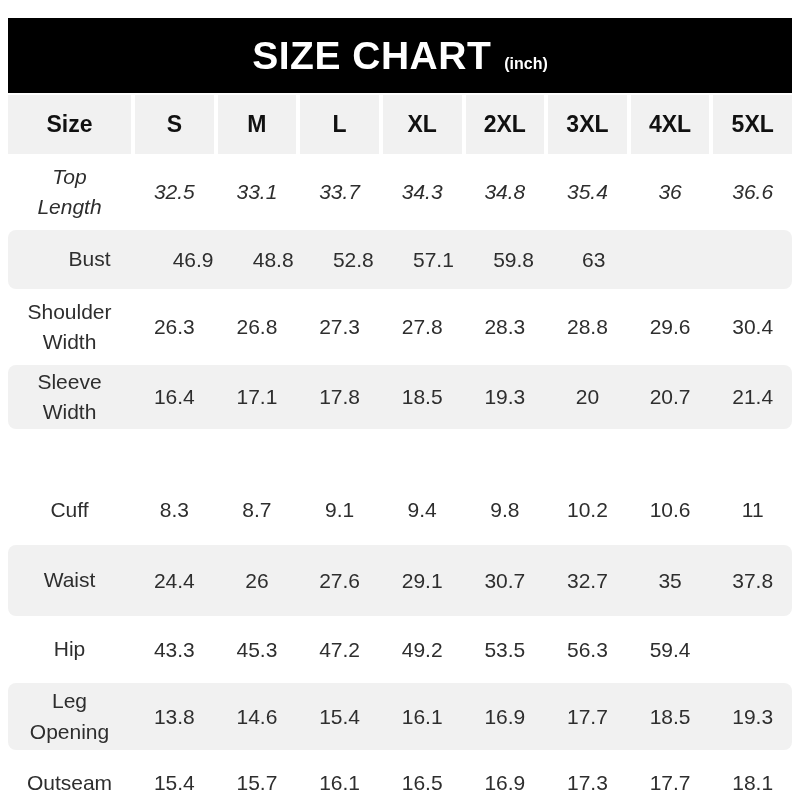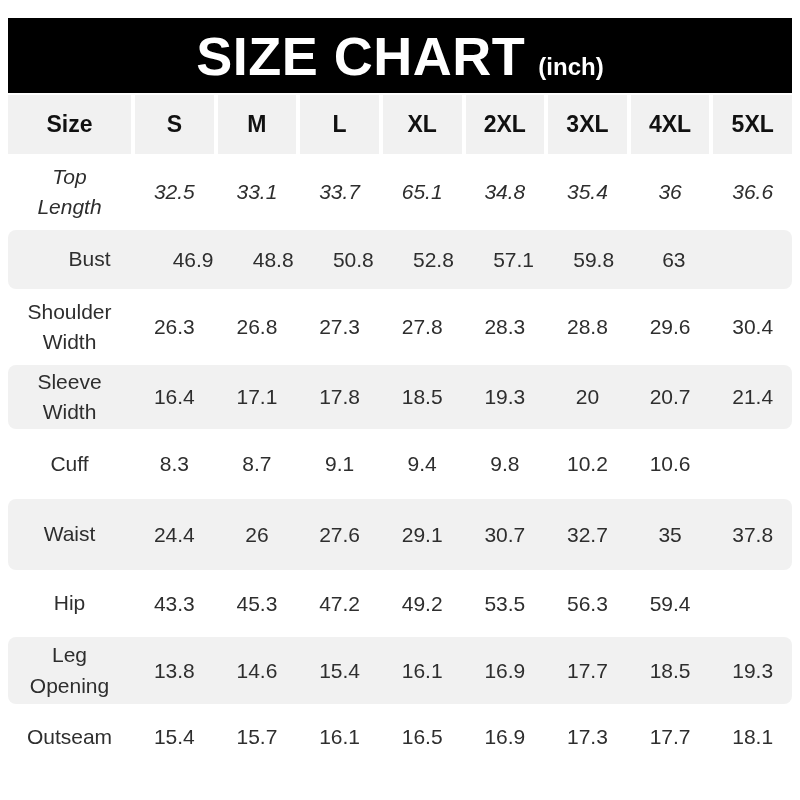--- a/index.html
+++ b/index.html
@@ -25,27 +25,27 @@
     justify-content: center;
     margin-bottom: 2px;
   }
   .title-line {
     display: flex;
     align-items: baseline;
     gap: 13px;
   }
   .title-main {
     color: var(--title-text, #ffffff);
-    font-size: 54px;
+    font-size: 39px;
     font-weight: bold;
     letter-spacing: 0.5px;
   }
   .title-unit {
     color: var(--title-text, #ffffff);
-    font-size: 24px;
+    font-size: 16px;
     font-weight: bold;
   }
   .trow {
     display: grid;
     grid-template-columns: 123px repeat(8, 1fr);
     column-gap: 4px;
     background: #ffffff;
     border-radius: 8px;
   }
   .trow.stripe {
@@ -98,33 +98,32 @@
         <div class="cell">5XL</div>
       </div>
     <div id="table-body">
         <div class="trow" style="min-height: 76px; font-style: italic;">
           <div class="cell label-cell">
             <span class="wrap">Top Length</span>
           </div>
           <div class="cell">32.5</div>
           <div class="cell">33.1</div>
           <div class="cell">33.7</div>
-          <div class="cell">65.1</div>
+          <div class="cell">34.3</div>
           <div class="cell">34.8</div>
           <div class="cell">35.4</div>
           <div class="cell">36</div>
           <div class="cell">36.6</div>
         </div>
         <div class="trow stripe" style="min-height: 59px; padding-left: 20px;">
           <div class="cell label-cell">
             <span class="wrap">Bust</span>
           </div>
           <div class="cell">46.9</div>
           <div class="cell">48.8</div>
-          <div class="cell">50.8</div>
           <div class="cell">52.8</div>
           <div class="cell">57.1</div>
           <div class="cell">59.8</div>
           <div class="cell">63</div>
         </div>
         <div class="trow" style="min-height: 76px;">
           <div class="cell label-cell">
             <span class="wrap">Shoulder Width</span>
           </div>
           <div class="cell">26.3</div>
@@ -142,31 +141,32 @@
           </div>
           <div class="cell">16.4</div>
           <div class="cell">17.1</div>
           <div class="cell">17.8</div>
           <div class="cell">18.5</div>
           <div class="cell">19.3</div>
           <div class="cell">20</div>
           <div class="cell">20.7</div>
           <div class="cell">21.4</div>
         </div>
-        <div class="trow" style="min-height: 70px;">
+        <div class="trow" style="min-height: 70px; margin-top: 46px;">
           <div class="cell label-cell">
             <span class="wrap">Cuff</span>
           </div>
           <div class="cell">8.3</div>
           <div class="cell">8.7</div>
           <div class="cell">9.1</div>
           <div class="cell">9.4</div>
           <div class="cell">9.8</div>
           <div class="cell">10.2</div>
           <div class="cell">10.6</div>
+          <div class="cell">11</div>
         </div>
         <div class="trow stripe" style="min-height: 71px;">
           <div class="cell label-cell">
             <span class="wrap">Waist</span>
           </div>
           <div class="cell">24.4</div>
           <div class="cell">26</div>
           <div class="cell">27.6</div>
           <div class="cell">29.1</div>
           <div class="cell">30.7</div>

